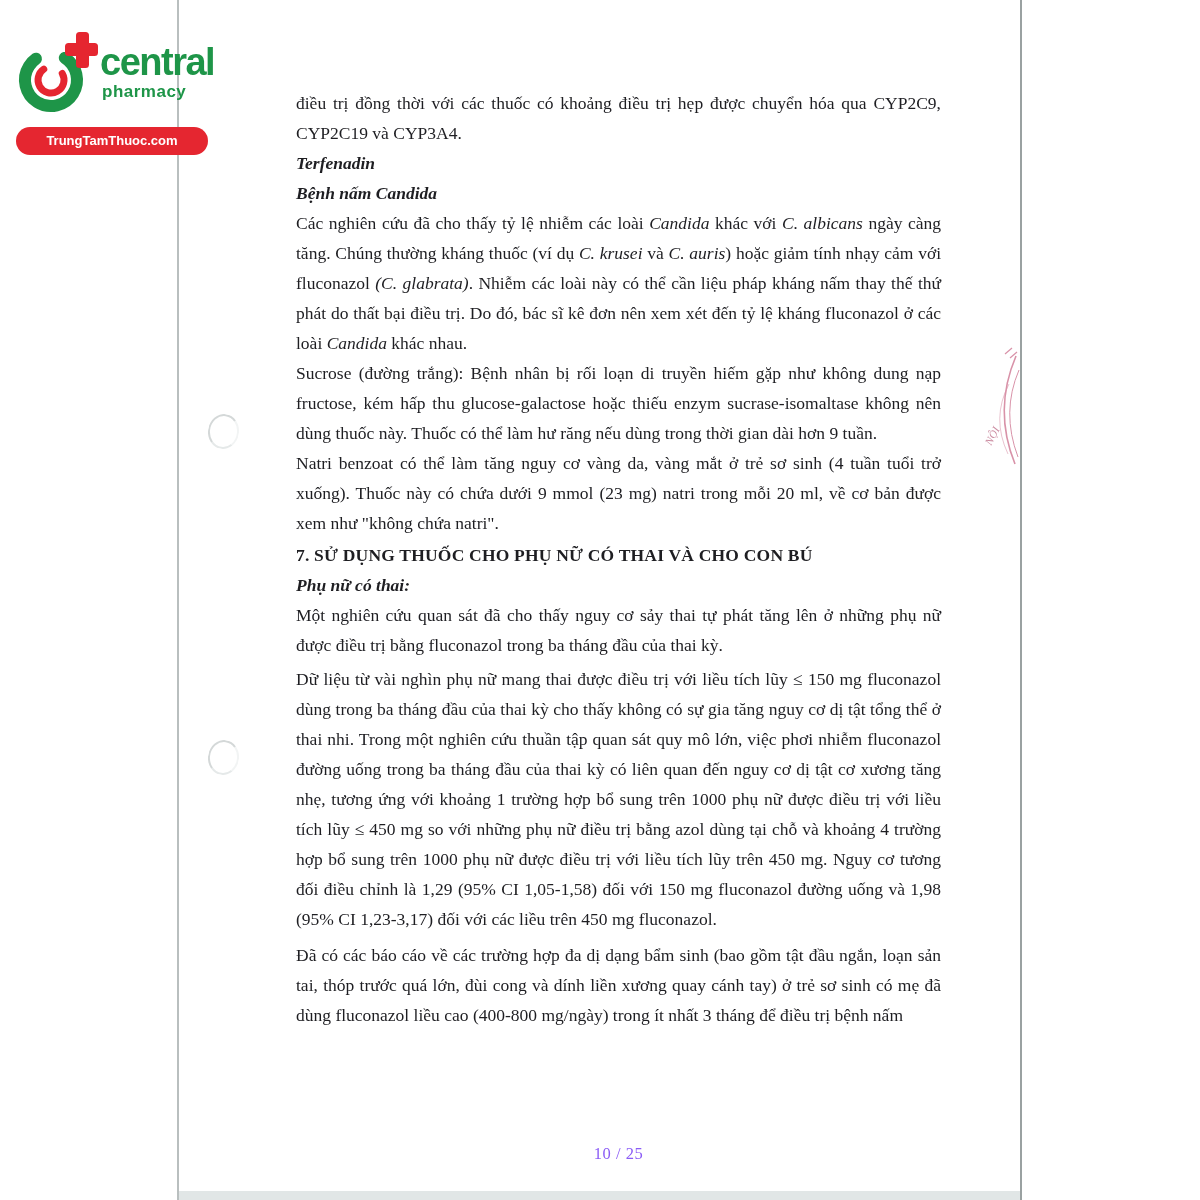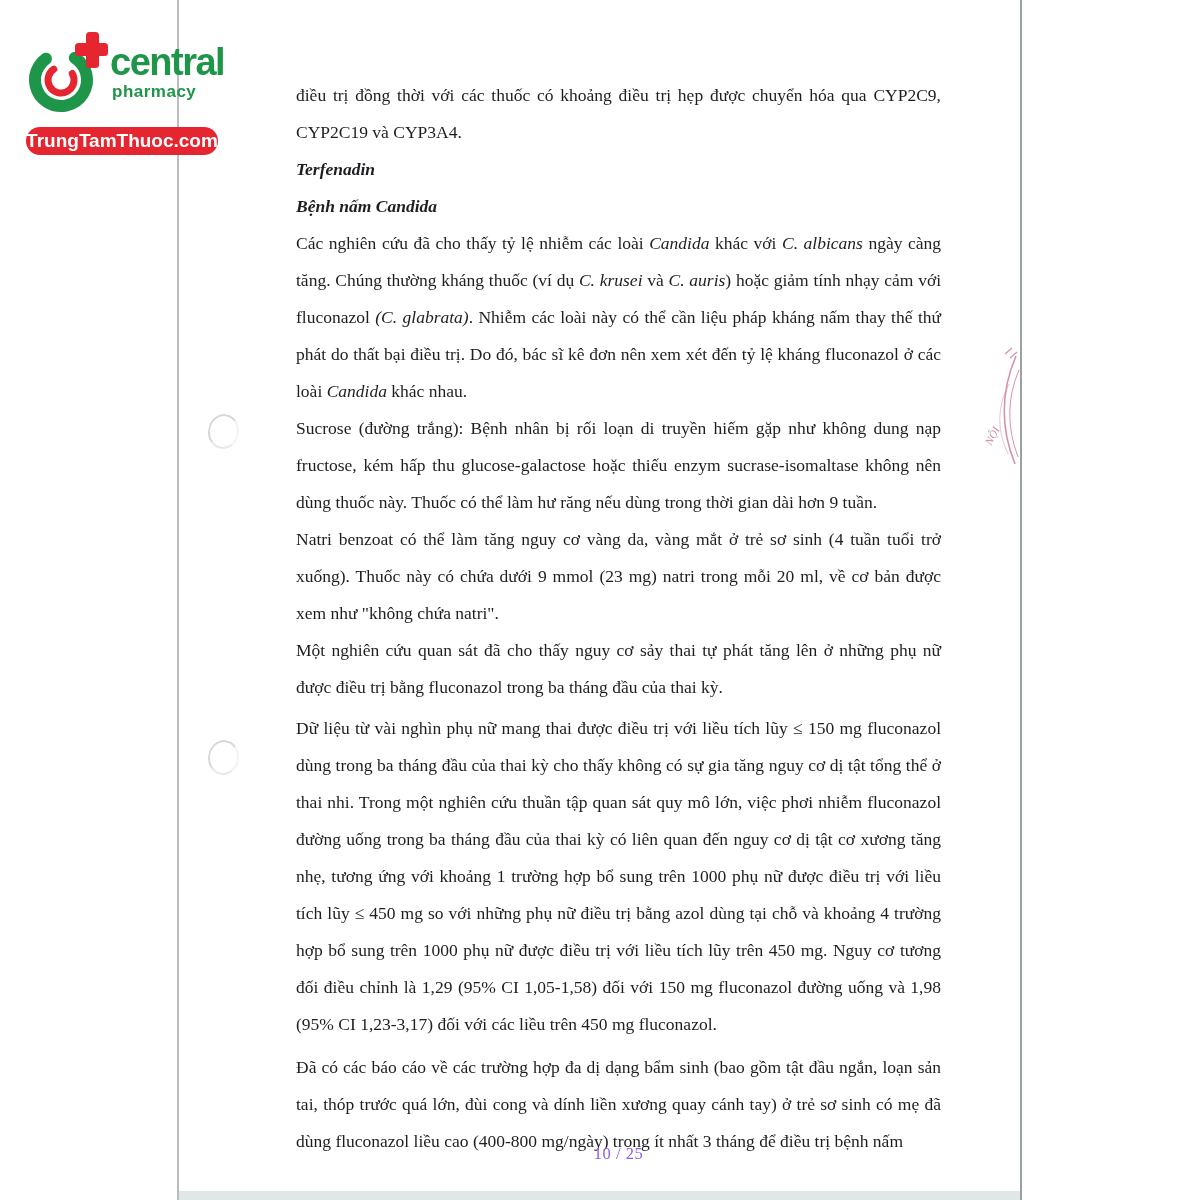--- a/index.html
+++ b/index.html
@@ -17,41 +17,41 @@
   
   .hole {
     position:absolute; width:27px; height:31px; border-radius:50%;
     border:2px solid #c6cccc; border-right-color:#eef1f1; border-bottom-color:#dde2e2;
     opacity:.75; transform:rotate(8deg);
   }
   .hole1 { left:208px; top:414px; }
   .hole2 { left:208px; top:740px; }
 
   
-  .logo { position:absolute; left:24px; top:24px; width:202px; }
+  .logo { position:absolute; left:14px; top:24px; width:202px; }
   .logo-row { display:flex; align-items:flex-start; }
   .logo-text { margin-left:2px; margin-top:20px; }
   .brand {
     font-family:"Liberation Sans","DejaVu Sans",sans-serif; font-weight:bold;
     font-size:38px; line-height:36px; letter-spacing:-1.5px; color:#1E9548;
   }
   .brand-sub {
     font-family:"Liberation Sans","DejaVu Sans",sans-serif; font-weight:bold;
     font-size:17px; letter-spacing:.5px; color:#1E9548; margin-top:2px; margin-left:2px;
   }
   .banner {
     margin-top:7px; margin-left:2px; width:192px; height:28px; line-height:28px;
     background:#E52630; border-radius:15px; text-align:center; color:#ffffff;
-    font-family:"Liberation Sans","DejaVu Sans",sans-serif; font-weight:bold; font-size:19px;
+    font-family:"Liberation Sans","DejaVu Sans",sans-serif; font-weight:bold; font-size:13px;
   }
 
   
   .doc {
-    position:absolute; left:296px; top:77px; width:645px;
-    font-size:17.5px; line-height:37px; text-align:justify;
+    position:absolute; left:296px; top:88px; width:645px;
+    font-size:17.5px; line-height:30px; text-align:justify;
   }
   .doc p { margin:0; }
   .h-it { font-weight:bold; font-style:italic; text-align:left; }
   .h-sec { font-weight:bold; text-align:left; letter-spacing:.2px; }
   .mt2 { margin-top:2px !important; }
   .mt4 { margin-top:4px !important; }
   .mt6 { margin-top:6px !important; }
 
   .page-num {
     position:absolute; left:296px; top:1144px; width:645px; text-align:center;
@@ -101,18 +101,20 @@
   <div class="banner">TrungTamThuoc.com</div>
 </div>
 
 <div class="doc">
   <p>điều trị đồng thời với các thuốc có khoảng điều trị hẹp được chuyển hóa qua CYP2C9, CYP2C19 và CYP3A4.</p>
   <p class="h-it">Terfenadin</p>
   <p class="h-it">Bệnh nấm Candida</p>
   <p><span>Các nghiên cứu đã cho thấy tỷ lệ nhiễm các loài </span><i>Candida</i><span> khác với </span><i>C. albicans</i><span> ngày càng tăng. Chúng thường kháng thuốc (ví dụ </span><i>C. krusei</i><span> và </span><i>C. auris</i><span>) hoặc giảm tính nhạy cảm với fluconazol </span><i>(C. glabrata)</i><span>. Nhiễm các loài này có thể cần liệu pháp kháng nấm thay thế thứ phát do thất bại điều trị. Do đó, bác sĩ kê đơn nên xem xét đến tỷ lệ kháng fluconazol ở các loài </span><i>Candida</i><span> khác nhau.</span></p>
   <p>Sucrose (đường trắng): Bệnh nhân bị rối loạn di truyền hiếm gặp như không dung nạp fructose, kém hấp thu glucose-galactose hoặc thiếu enzym sucrase-isomaltase không nên dùng thuốc này. Thuốc có thể làm hư răng nếu dùng trong thời gian dài hơn 9 tuần.</p>
   <p>Natri benzoat có thể làm tăng nguy cơ vàng da, vàng mắt ở trẻ sơ sinh (4 tuần tuổi trở xuống). Thuốc này có chứa dưới 9 mmol (23 mg) natri trong mỗi 20 ml, về cơ bản được xem như "không chứa natri".</p>
+  <p class="h-sec mt2">7. SỬ DỤNG THUỐC CHO PHỤ NỮ CÓ THAI VÀ CHO CON BÚ</p>
+  <p class="h-it">Phụ nữ có thai:</p>
   <p>Một nghiên cứu quan sát đã cho thấy nguy cơ sảy thai tự phát tăng lên ở những phụ nữ được điều trị bằng fluconazol trong ba tháng đầu của thai kỳ.</p>
   <p class="mt4">Dữ liệu từ vài nghìn phụ nữ mang thai được điều trị với liều tích lũy ≤ 150 mg fluconazol dùng trong ba tháng đầu của thai kỳ cho thấy không có sự gia tăng nguy cơ dị tật tổng thể ở thai nhi. Trong một nghiên cứu thuần tập quan sát quy mô lớn, việc phơi nhiễm fluconazol đường uống trong ba tháng đầu của thai kỳ có liên quan đến nguy cơ dị tật cơ xương tăng nhẹ, tương ứng với khoảng 1 trường hợp bổ sung trên 1000 phụ nữ được điều trị với liều tích lũy ≤ 450 mg so với những phụ nữ điều trị bằng azol dùng tại chỗ và khoảng 4 trường hợp bổ sung trên 1000 phụ nữ được điều trị với liều tích lũy trên 450 mg. Nguy cơ tương đối điều chỉnh là 1,29 (95% CI 1,05-1,58) đối với 150 mg fluconazol đường uống và 1,98 (95% CI 1,23-3,17) đối với các liều trên 450 mg fluconazol.</p>
   <p class="mt6">Đã có các báo cáo về các trường hợp đa dị dạng bẩm sinh (bao gồm tật đầu ngắn, loạn sản tai, thóp trước quá lớn, đùi cong và dính liền xương quay cánh tay) ở trẻ sơ sinh có mẹ đã dùng fluconazol liều cao (400-800 mg/ngày) trong ít nhất 3 tháng để điều trị bệnh nấm</p>
 </div>
 
 <div class="page-num">10 / 25</div>
 
 </body></html>

